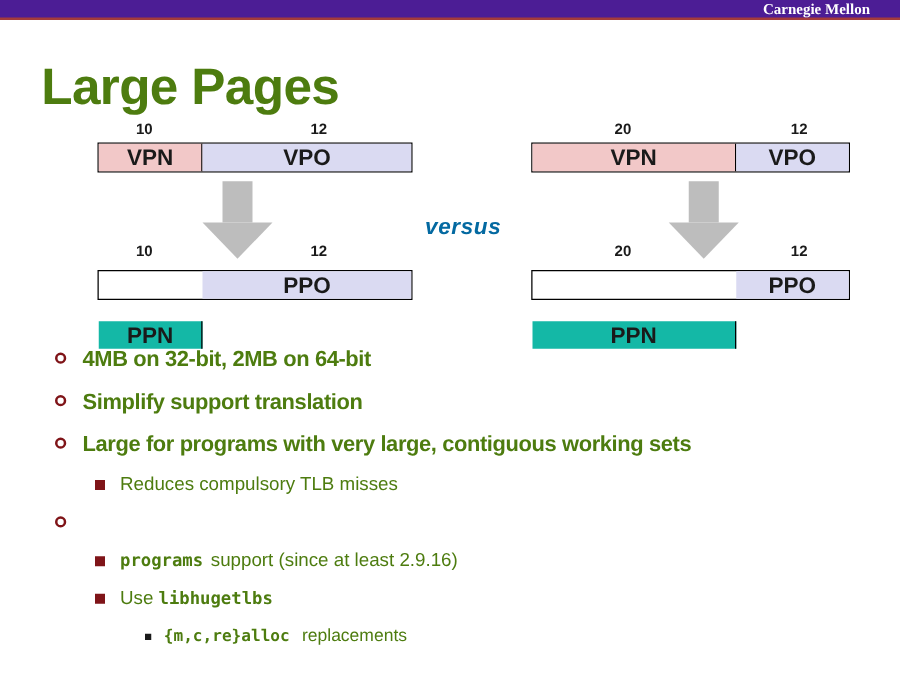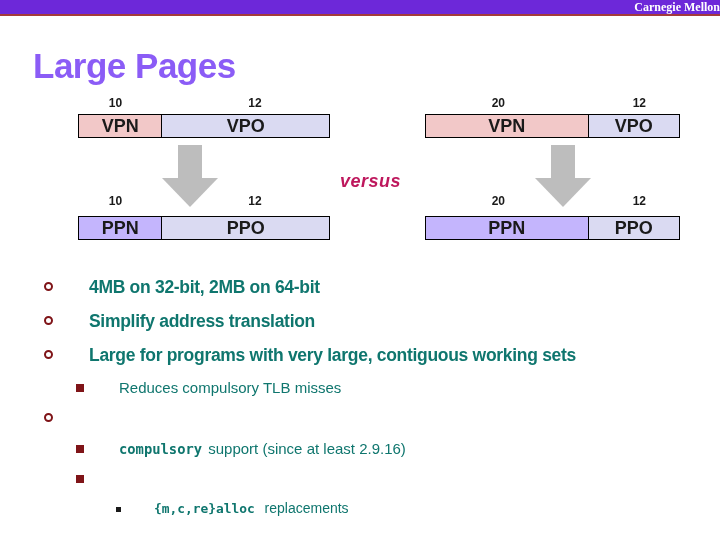--- a/index.html
+++ b/index.html
@@ -8,34 +8,34 @@
     position: relative;
     width: 720px; height: 540px;
     background: #ffffff;
     font-family: "Liberation Sans", sans-serif;
     overflow: hidden;
   }
 
   
   .topbar {
     position: absolute; left: 0; top: 0; width: 720px; height: 16px;
-    background: #6d28d9;
+    background: #4c1d95;
     border-bottom: 2px solid #A43B3B;
     display: flex; align-items: center; justify-content: flex-end;
-    padding-right: 0;
+    padding-right: 24px;
   }
   .brand {
     color: #ffffff; font-family: "Liberation Serif", serif;
     font-weight: bold; font-size: 12px; line-height: 14px;
   }
 
   
   .slide-title {
     position: absolute; left: 33px; top: 46px;
-    font-size: 35px; font-weight: bold; color: #8b5cf6;
+    font-size: 41px; font-weight: bold; color: #4d7c0f;
     letter-spacing: -0.5px;
   }
 
   
   .diagram { position: absolute; top: 96px; }
   .diagram.left  { left: 78px;  width: 252px; }
   .diagram.right { left: 425px; width: 255px; }
 
   .bits-row { display: flex; height: 18px; gap: 27px; }
   .bits-row .bit-label {
@@ -43,48 +43,48 @@
   }
   .addr-box { display: flex; height: 24px; border: 1px solid #000; }
   .addr-seg {
     display: flex; align-items: center; justify-content: center;
     font-size: 18px; font-weight: bold; color: #1a1a1a;
     border-right: 1px solid #000; height: 100%;
   }
   .addr-seg:last-child { border-right: none; }
   .seg-pink     { background: #F2C8C8; }
   .seg-lavender { background: #DADAF2; }
-  .seg-green    { background: #c4b5fd; }
+  .seg-green    { background: #14b8a6; margin-top: 40px; }
 
   .gap-arrow-row { position: relative; height: 78px; }
   .block-arrow { position: absolute; top: 7px; width: 56px; height: 62px; }
   .diagram.left  .block-arrow { left: 84px; }
   .diagram.right .block-arrow { left: 110px; }
   .block-arrow .stem {
     position: absolute; left: 16px; top: 0; width: 24px; height: 33px;
     background: #BDBDBD;
   }
   .block-arrow .head {
     position: absolute; left: 0; top: 33px; width: 0; height: 0;
     border-left: 28px solid transparent;
     border-right: 28px solid transparent;
     border-top: 29px solid #BDBDBD;
   }
   .bits-row.lower { position: absolute; bottom: 4px; left: 0; right: 0; }
 
   
   .versus {
     position: absolute; left: 340px; top: 171px; width: 90px;
-    font-size: 18px; font-weight: bold; font-style: italic; color: #be185d;
+    font-size: 18px; font-weight: bold; font-style: italic; color: #0369a1;
     letter-spacing: 0.5px;
   }
 
   
   .row { position: absolute; display: flex; align-items: flex-start; }
-  .row .txt { color: #0f766e; margin-left: 23px; }
+  .row .txt { color: #4d7c0f; }
 
   .lvl1 { left: 44px; }
   .lvl1 .marker {
     width: 9px; height: 9px; border: 2.5px solid #7F1418; border-radius: 50%;
     margin-top: 5px; margin-right: 13px; flex: none; background: #fff;
   }
   .lvl1 .txt { font-size: 17.5px; font-weight: bold; letter-spacing: -0.3px; }
 
   .lvl2 { left: 76px; }
   .lvl2 .marker {
@@ -167,42 +167,43 @@
   </div>
 </div>
 
 <div class="row lvl1" style="top:277px">
   <span class="marker"></span>
   <span class="txt">4MB on 32-bit, 2MB on 64-bit</span>
 </div>
 
 <div class="row lvl1" style="top:311px">
   <span class="marker"></span>
-  <span class="txt">Simplify address translation</span>
+  <span class="txt">Simplify support translation</span>
 </div>
 
 <div class="row lvl1" style="top:345px">
   <span class="marker"></span>
   <span class="txt">Large for programs with very large, contiguous working sets</span>
 </div>
 
 <div class="row lvl2" style="top:379px">
   <span class="marker"></span>
   <span class="txt">Reduces compulsory TLB misses</span>
 </div>
 
 <div class="row lvl1" style="top:408px">
   <span class="marker"></span>
 </div>
 
 <div class="row lvl2" style="top:440px">
   <span class="marker"></span>
-  <span class="txt"><span class="code">compulsory</span>&nbsp;<span class="after-code">support (since at least 2.9.16)</span></span>
+  <span class="txt"><span class="code">programs</span>&nbsp;<span class="after-code">support (since at least 2.9.16)</span></span>
 </div>
 
 <div class="row lvl2" style="top:470px">
   <span class="marker"></span>
+  <span class="txt"><span>Use</span>&nbsp;<span class="code">libhugetlbs</span></span>
 </div>
 
 <div class="row lvl3" style="top:500px">
   <span class="marker"></span>
   <span class="txt"><span class="code">{m,c,re}alloc</span>&nbsp;&nbsp;<span class="after-code">replacements</span></span>
 </div>
 
 </body></html>

